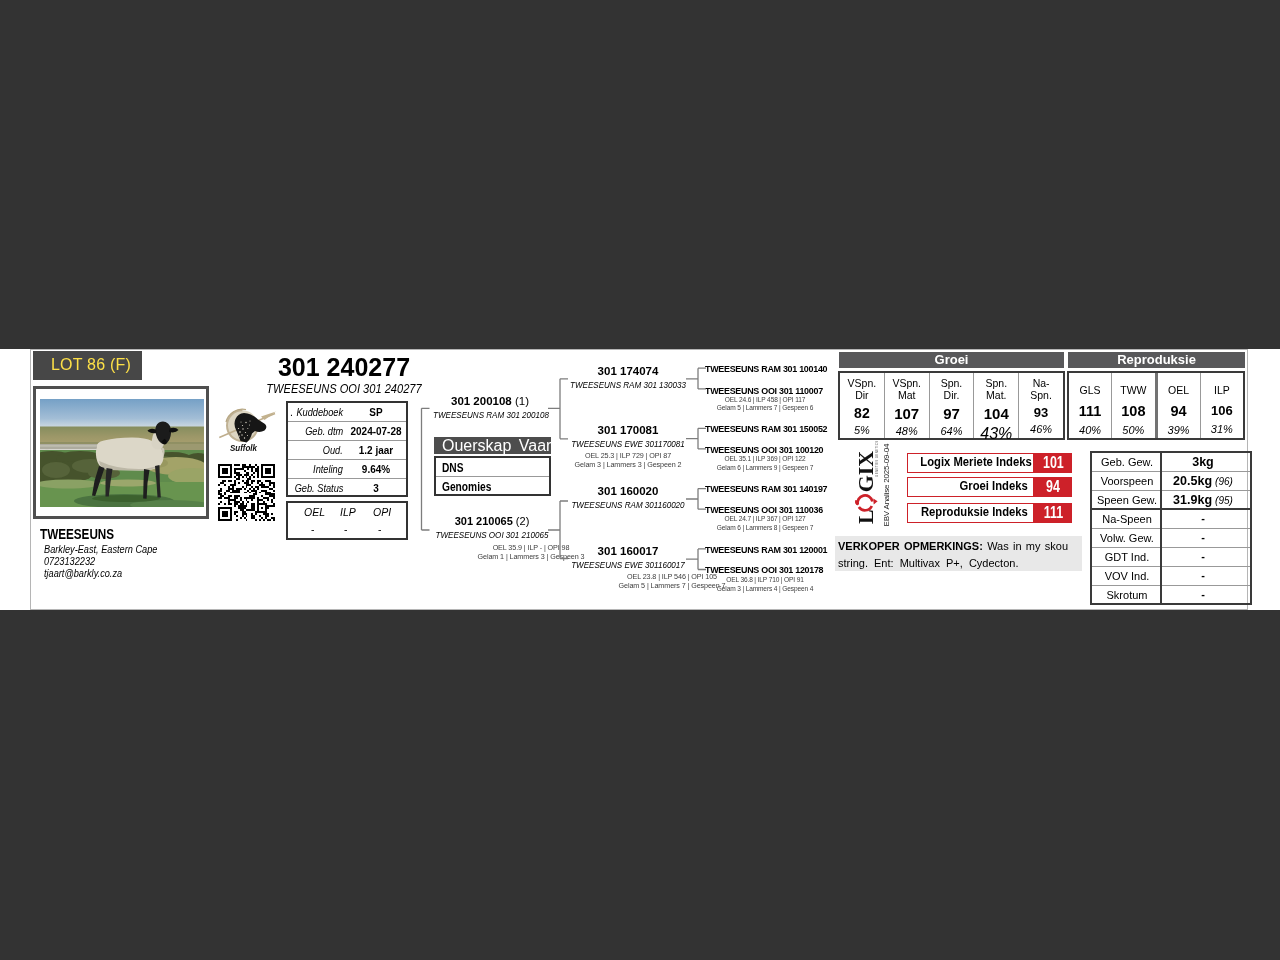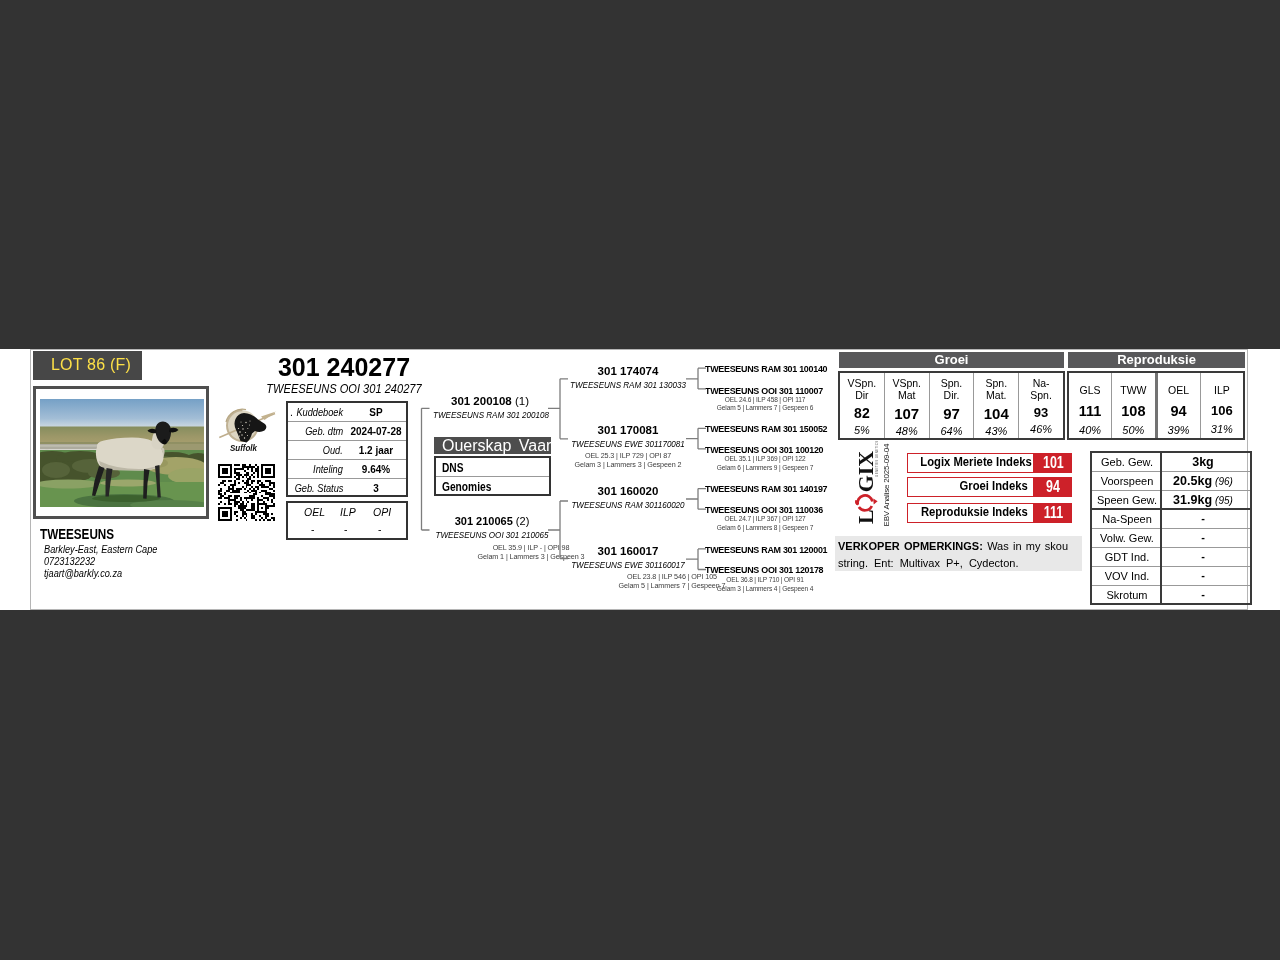--- a/index.html
+++ b/index.html
@@ -251,21 +251,21 @@
       <div class="i" style="font-size:11px; padding-top:3px;">48%</div>
     </div>
 <div class="ctr" style="flex:1; border-right:1px solid #999;">
       <div style="font-size:10.5px; padding-top:5px; line-height:11.5px;">Spn.<br>Dir.</div>
       <div class="b" style="font-size:15px; padding-top:4px;">97</div>
       <div class="i" style="font-size:11px; padding-top:3px;">64%</div>
     </div>
 <div class="ctr" style="flex:1; border-right:1px solid #999;">
       <div style="font-size:10.5px; padding-top:5px; line-height:11.5px;">Spn.<br>Mat.</div>
       <div class="b" style="font-size:15px; padding-top:4px;">104</div>
-      <div class="i" style="font-size:11px; padding-top:3px;">43%</div>
+      <div class="i" style="font-size:16px; padding-top:3px;">43%</div>
     </div>
 <div class="ctr" style="flex:1;">
       <div style="font-size:10.5px; padding-top:5px; line-height:11.5px;">Na-<br>Spn.</div>
       <div class="b" style="font-size:13px; padding-top:4px;">93</div>
       <div class="i" style="font-size:11px; padding-top:3px;">46%</div>
     </div>
 </div>
 
 <div class="abs" style="left:1067px; top:371px; width:178px; height:69px; border:2px solid #3a3a3a; display:flex;">
 <div class="ctr" style="flex:1; border-right:1px solid #999;">

